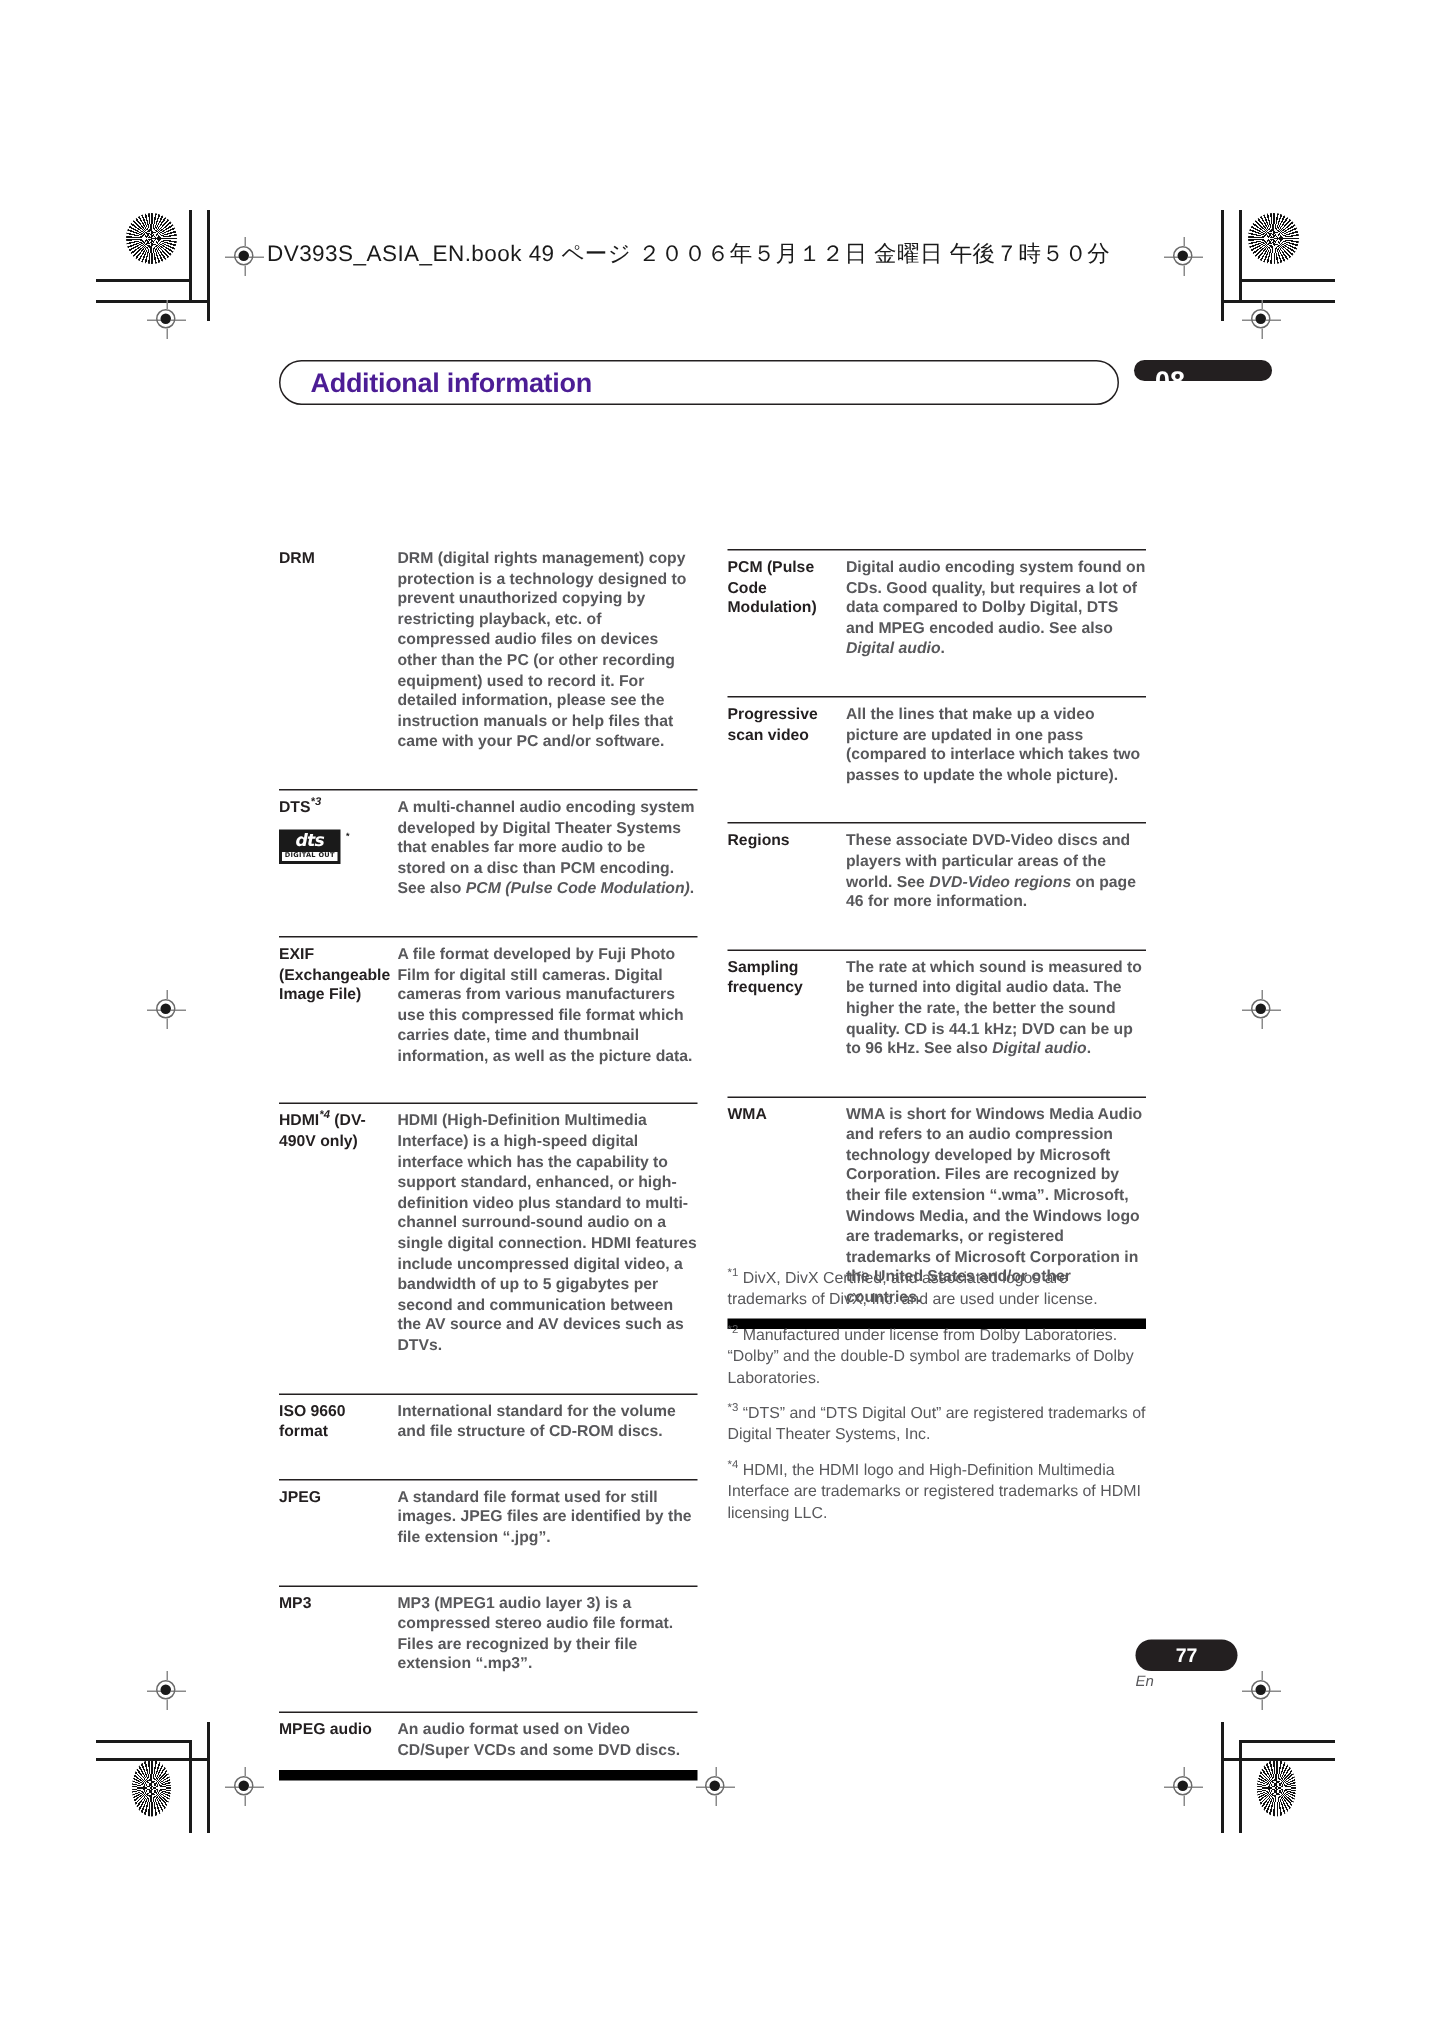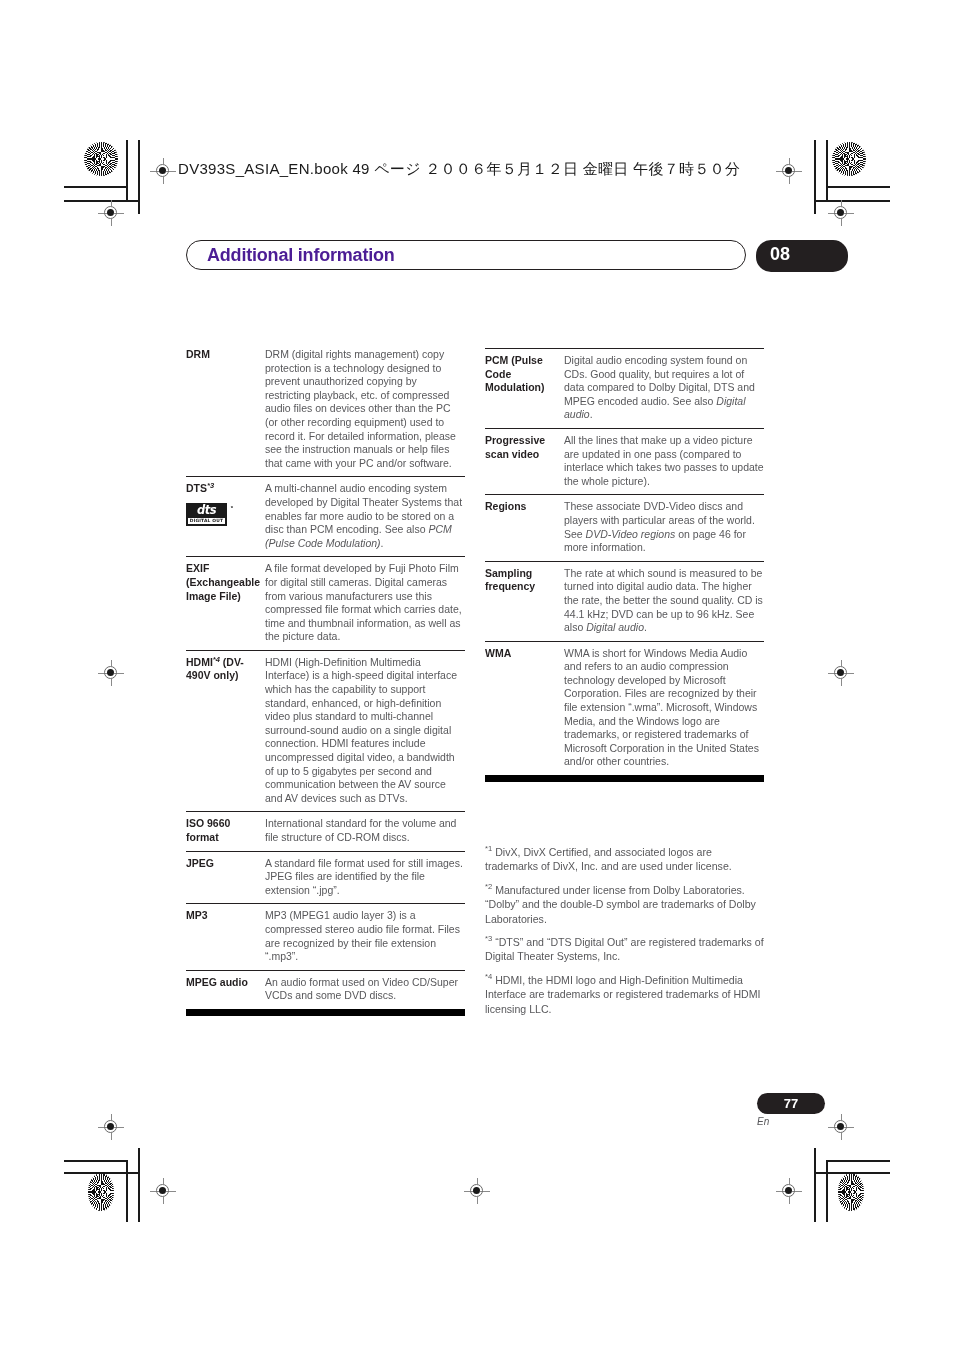--- a/index.html
+++ b/index.html
@@ -106,21 +106,21 @@
     top: 4px;
     font-size: 18px;
     font-weight: bold;
     color: #4c1d95;
     letter-spacing: -0.2px;
   }
   .chapter-badge {
     position: absolute;
     right: 0; top: 0;
     width: 92px;
-    height: 32px;
+    height: 14px;
     background: #231f20;
     border-radius: 15px;
   }
   .chapter-badge span {
     position: absolute;
     left: 14px;
     top: 4px;
     font-size: 18px;
     font-weight: bold;
     color: #ffffff;
@@ -139,20 +139,21 @@
     width: 279px;
   }
   .col-left  { left: 0; }
   .col-right { left: 299px; }
 
   .gloss-entry {
     display: flex;
     border-top: 1px solid #231f20;
     padding-top: 5px;
     padding-bottom: 6px;
+    margin-top: 18px;
   }
   .gloss-entry.first { border-top: none; padding-top: 0; }
   .gloss-entry.end-rule { border-bottom: 7px solid #000000; }
 
   .term {
     width: 79px;
     flex: 0 0 79px;
     font-size: 10.5px;
     font-weight: bold;
     line-height: 13.6px;
@@ -165,20 +166,21 @@
     font-style: italic;
     font-weight: bold;
     vertical-align: super;
     line-height: 0;
   }
   .defn {
     flex: 1 1 auto;
     font-size: 10.5px;
     line-height: 13.6px;
     color: #58585b;
+    font-weight: bold;
   }
   .defn i { font-style: italic; }
 
   
   .dts-logo {
     margin-top: 7px;
     position: relative;
     width: 41px;
     height: 23px;
     background: #1a1a1a;

